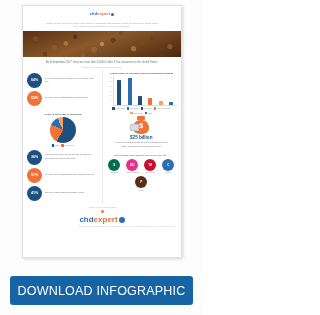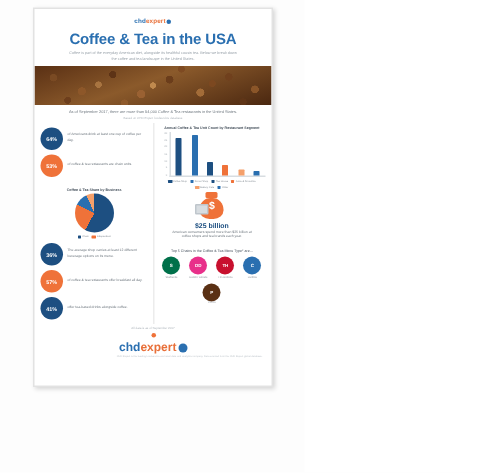--- a/index.html
+++ b/index.html
@@ -160,21 +160,20 @@
   <div class="info-card">
 
     <div class="brand-row">
       <span class="brand-logo">
         <span class="brand-chd">chd</span>
           <span class="brand-expert">expert</span>
         <span class="brand-dot"></span>
       </span>
     </div>
 
-    <div class="title">Coffee &amp; Tea in the USA</div>
     <div class="subtitle">Coffee is part of the everyday American diet, alongside its healthful cousin tea. Below we break down the coffee and tea landscape in the United States.</div>
 
     <div class="bean-band"></div>
 
     <div class="intro">As of September 2017, there are more than 54,000 Coffee &amp; Tea restaurants in the United States.</div>
     <div class="source-line">Based on CHD Expert foodservice database</div>
 
     <div class="cols">
 
       <div class="col col-left">
@@ -313,14 +312,17 @@
       <span class="foot-logo">
         <span class="foot-chd">chd</span>
           <span class="foot-expert">expert</span>
         <span class="foot-dot"></span>
       </span>
     </div>
     <div class="foot-legal">CHD Expert is the leading foodservice and retail data and analytics company. Data sourced from the CHD Expert global database.</div>
 
   </div>
 
+  <div class="download-btn">
+    <span>DOWNLOAD INFOGRAPHIC</span>
+  </div>
 
 </div>
 
 </body></html>

